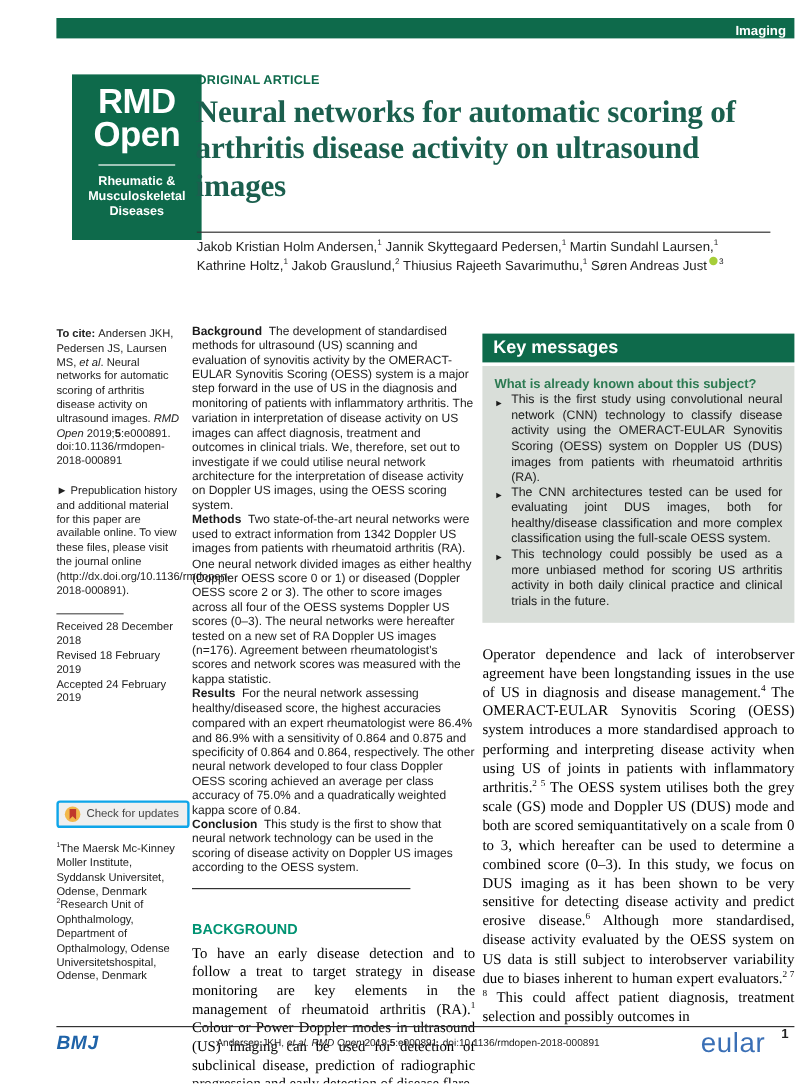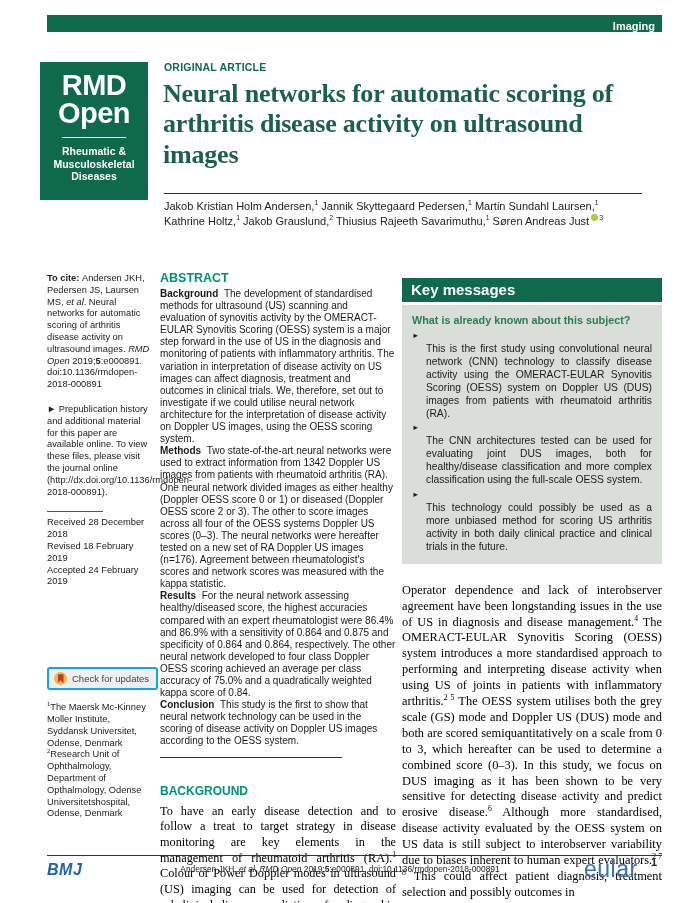--- a/index.html
+++ b/index.html
@@ -9,21 +9,21 @@
   }
   *{margin:0;padding:0;box-sizing:border-box;}
   html,body{background:#ffffff;}
   body{font-family:"Liberation Sans","DejaVu Sans",sans-serif;color:var(--text);}
   .page{position:relative;width:676px;height:903px;background:#fff;overflow:hidden;}
   sup{font-size:0.62em;vertical-align:super;line-height:0;}
 
   .top-bar{position:absolute;left:47px;top:15px;width:615px;height:17px;background:var(--brand_green);
     color:#fff;font-weight:bold;font-size:11px;display:flex;align-items:flex-end;justify-content:flex-end;padding-right:7px;}
 
-  .logo-box{position:absolute;left:40px;top:62px;width:108px;height:138px;background:var(--brand_green);
+  .logo-box{position:absolute;left:60px;top:62px;width:108px;height:138px;background:var(--brand_green);
     color:#fff;text-align:center;padding-top:9px;}
   .logo-box .big{font-size:29px;font-weight:bold;line-height:0.98;letter-spacing:-0.5px;}
   .logo-rule{width:64px;height:1px;background:#fff;margin:9px auto 7px auto;}
   .logo-sub{font-size:10.5px;font-weight:bold;line-height:1.22;}
 
   .kicker{position:absolute;left:164px;top:61px;color:var(--brand_green);font-weight:bold;font-size:10.5px;letter-spacing:0.2px;}
   .title{position:absolute;left:163px;top:79px;width:492px;font-family:"Liberation Serif","DejaVu Serif",serif;
     font-weight:bold;font-size:26px;line-height:1.17;color:var(--title_green);letter-spacing:-0.2px;}
   .authors-rule{position:absolute;left:164px;top:193px;width:478px;height:1px;background:#333;}
   .authors{position:absolute;left:164px;top:199px;width:452px;font-size:11px;line-height:1.34;color:#222;}
@@ -49,21 +49,21 @@
     text-align:justify;color:#000000;margin-top:6px;}
 
   
   .right{position:absolute;left:402px;top:278px;width:260px;}
   .km-header{background:var(--brand_green);color:#fff;font-weight:bold;font-size:15px;padding:3px 9px 4px 9px;}
   .km-body{background:var(--km_bg);padding:7px 10px 10px 10px;margin-top:3px;}
   .km-q{color:var(--km_green);font-weight:bold;font-size:10.8px;margin:8px 0 2px 0;}
   .km-q:first-child{margin-top:2px;}
   .km-bullet{display:flex;font-size:10.3px;line-height:12.9px;color:var(--text);}
   .km-bullet .marker{flex:0 0 14px;font-size:7.5px;padding-top:2px;}
-  .km-bullet .bullet-text{flex:1;text-align:justify;margin-top:15px;}
+  .km-bullet .bullet-text{flex:1;text-align:justify;}
   .right .serif-par{margin-top:19px;font-size:12.4px;line-height:15.9px;}
 
   
   .footer-rule{position:absolute;left:47px;top:855px;width:615px;height:1px;background:#333;}
   .bmj-logo{position:absolute;left:47px;top:861px;color:var(--bmj_blue);font-weight:bold;font-size:16px;letter-spacing:0.5px;font-style:italic;}
   .footer-citation{position:absolute;left:160px;top:864px;width:360px;text-align:center;font-size:8.4px;color:#222;}
   .eular-logo{position:absolute;left:584px;top:856px;color:var(--eular_blue);font-size:23px;letter-spacing:0.5px;}
   .page-num{position:absolute;left:651px;top:856px;font-size:11px;font-weight:bold;color:#222;}
 </style>
 </head>
@@ -104,21 +104,20 @@
     </div>
     <div class="sb-block">
         <div><sup>1</sup>The Maersk Mc-Kinney Moller Institute, Syddansk Universitet, Odense, Denmark</div>
         <div><sup>2</sup>Research Unit of Ophthalmology, Department of Opthalmology, Odense Universitetshospital, Odense, Denmark</div>
       </div>
     
     
   </div>
 
   <div class="mid">
-    <div class="abs-heading">ABSTRACT</div>
     <div>
         <div class="abs-section"><b>Background&nbsp; </b>The development of standardised methods for ultrasound (US) scanning and evaluation of synovitis activity by the OMERACT-EULAR Synovitis Scoring (OESS) system is a major step forward in the use of US in the diagnosis and monitoring of patients with inflammatory arthritis. The variation in interpretation of disease activity on US images can affect diagnosis, treatment and outcomes in clinical trials. We, therefore, set out to investigate if we could utilise neural network architecture for the interpretation of disease activity on Doppler US images, using the OESS scoring system.</div>
         <div class="abs-section"><b>Methods&nbsp; </b>Two state-of-the-art neural networks were used to extract information from 1342 Doppler US images from patients with rheumatoid arthritis (RA). One neural network divided images as either healthy (Doppler OESS score 0 or 1) or diseased (Doppler OESS score 2 or 3). The other to score images across all four of the OESS systems Doppler US scores (0–3). The neural networks were hereafter tested on a new set of RA Doppler US images (n=176). Agreement between rheumatologist's scores and network scores was measured with the kappa statistic.</div>
         <div class="abs-section"><b>Results&nbsp; </b>For the neural network assessing healthy/diseased score, the highest accuracies compared with an expert rheumatologist were 86.4% and 86.9% with a sensitivity of 0.864 and 0.875 and specificity of 0.864 and 0.864, respectively. The other neural network developed to four class Doppler OESS scoring achieved an average per class accuracy of 75.0% and a quadratically weighted kappa score of 0.84.</div>
         <div class="abs-section"><b>Conclusion&nbsp; </b>This study is the first to show that neural network technology can be used in the scoring of disease activity on Doppler US images according to the OESS system.</div>
       </div>
     <div class="mid-rule"></div>
     <div class="bg-heading">BACKGROUND</div>
     <p class="serif-par">To have an early disease detection and to follow a treat to target strategy in disease monitoring are key elements in the management of rheumatoid arthritis (RA).<sup>1</sup> Colour or Power Doppler modes in ultrasound (US) imaging can be used for detection of subclinical disease, prediction of radiographic progression and early detection of disease flare.</p>
   </div>

